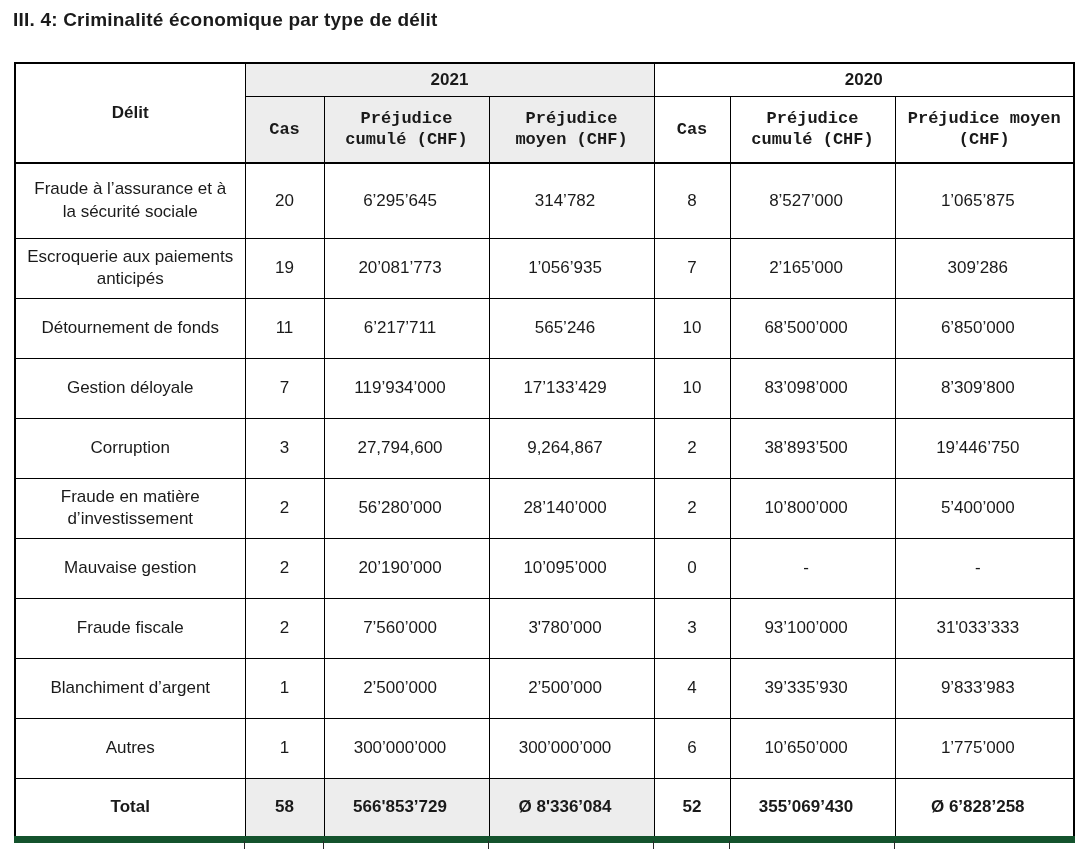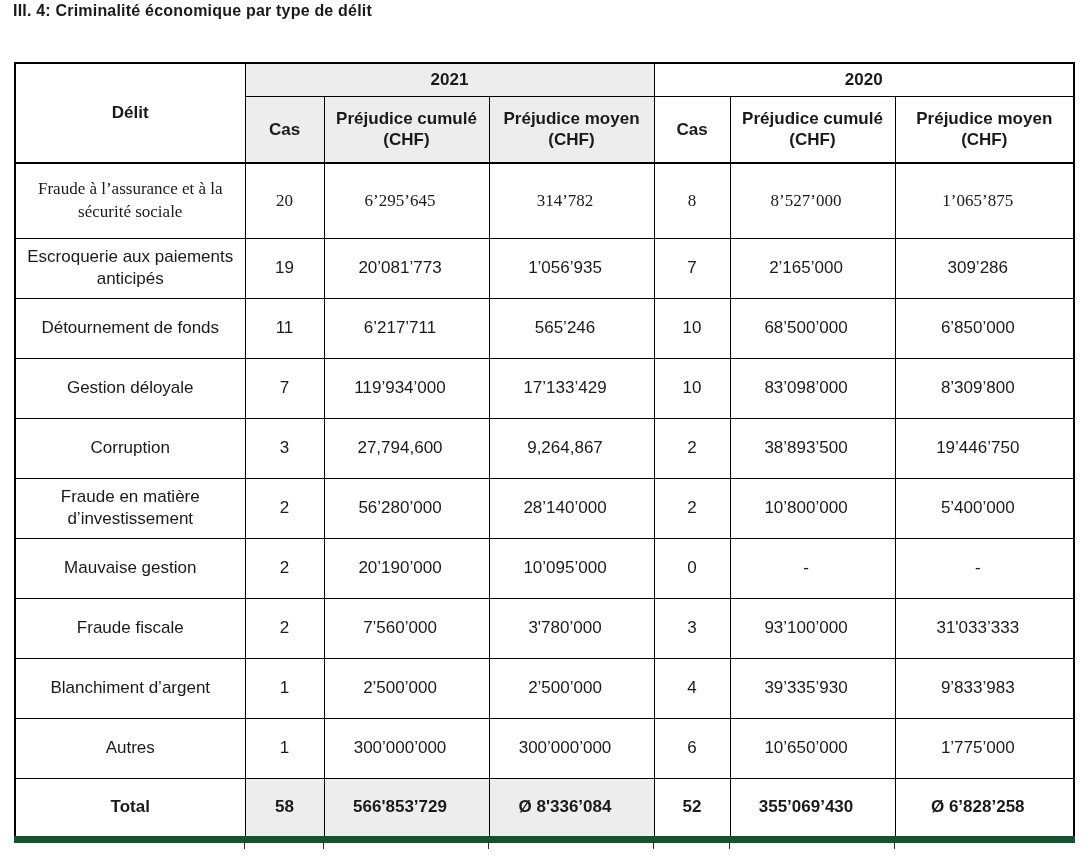--- a/index.html
+++ b/index.html
@@ -4,42 +4,42 @@
 <style>
   html,body{margin:0;padding:0;}
   body{
     position:relative;
     width:1092px;height:867px;
     background:#ffffff;
     font-family:"Liberation Sans","DejaVu Sans",sans-serif;
     color:#1a1a1a;
   }
   .title{
-    position:absolute;left:13px;top:2px;
-    font-size:16px;font-weight:700;letter-spacing:.2px;
+    position:absolute;left:13px;top:9px;
+    font-size:19px;font-weight:700;letter-spacing:.2px;
   }
   table.crime{
     position:absolute;left:14px;top:62px;
     width:1059px;
     border-collapse:collapse;table-layout:fixed;
     border:2px solid #000;
   }
   .crime th,.crime td{
     border:1px solid #000;
     font-size:17px;
     vertical-align:middle;
     overflow:hidden;
   }
   .crime thead th{font-weight:700;}
   tr.years{height:33px;}
-  tr.subs{height:67px;}
+  tr.subs{height:67px;font-family:Liberation Mono, monospace;}
   tr.subs th{border-bottom:2px solid #000;padding:0 10px;line-height:1.25;}
   tr.subs th.cas{padding:0 4px;}
   tr.r{height:60px;}
-  tr.r-tall{height:75px;font-family:Liberation Serif, serif;}
+  tr.r-tall{height:75px;}
   tr.total-row{height:61px;}
   tr.total-row td{font-weight:700;border-bottom:7px solid #14532d;}
   .g{background:#ededed;}
   .delit{text-align:center;padding:6px 10px 6px 10px;line-height:1.32;}
   th.delit{font-weight:700;border-bottom:2px solid #000;}
   .cas{text-align:center;padding:0 20px;}
   .num{text-align:center;padding-right:14px;}
   .year-cell{text-align:center;}
   .stubs{position:absolute;left:0;top:841px;width:1092px;height:9px;}
   .stub{position:absolute;top:0;width:1px;height:8px;background:#2a2a2a;}

